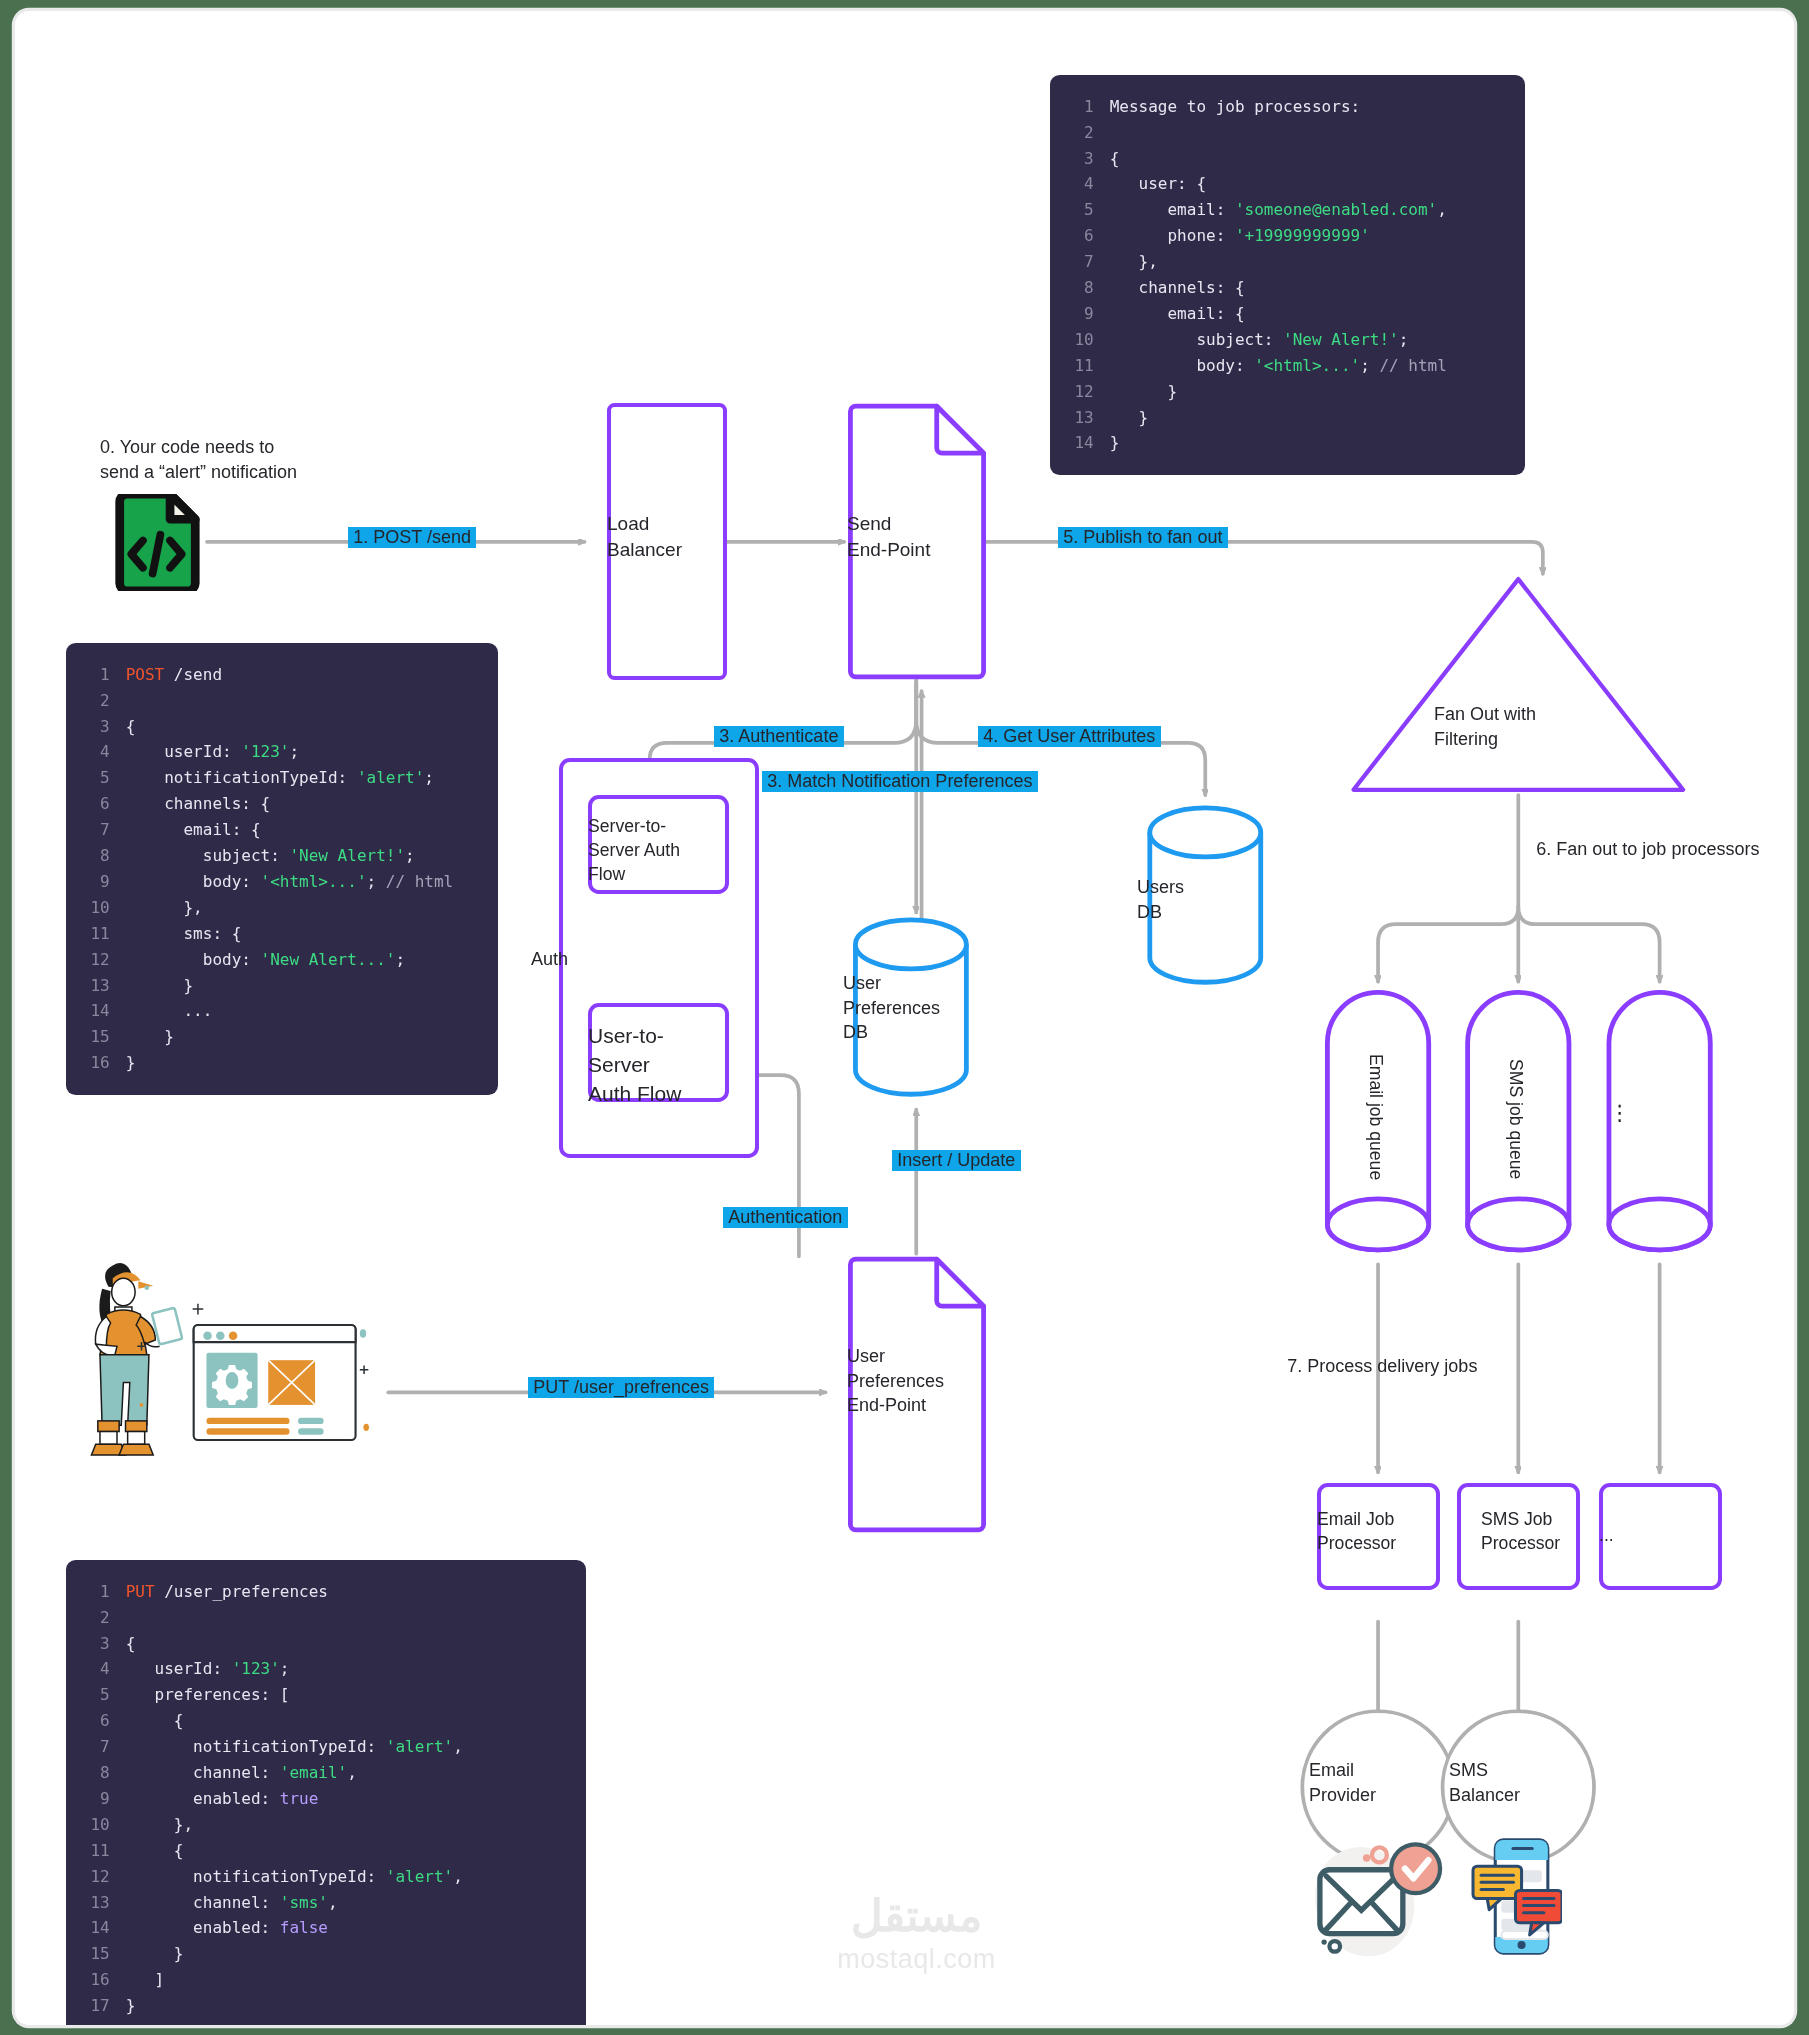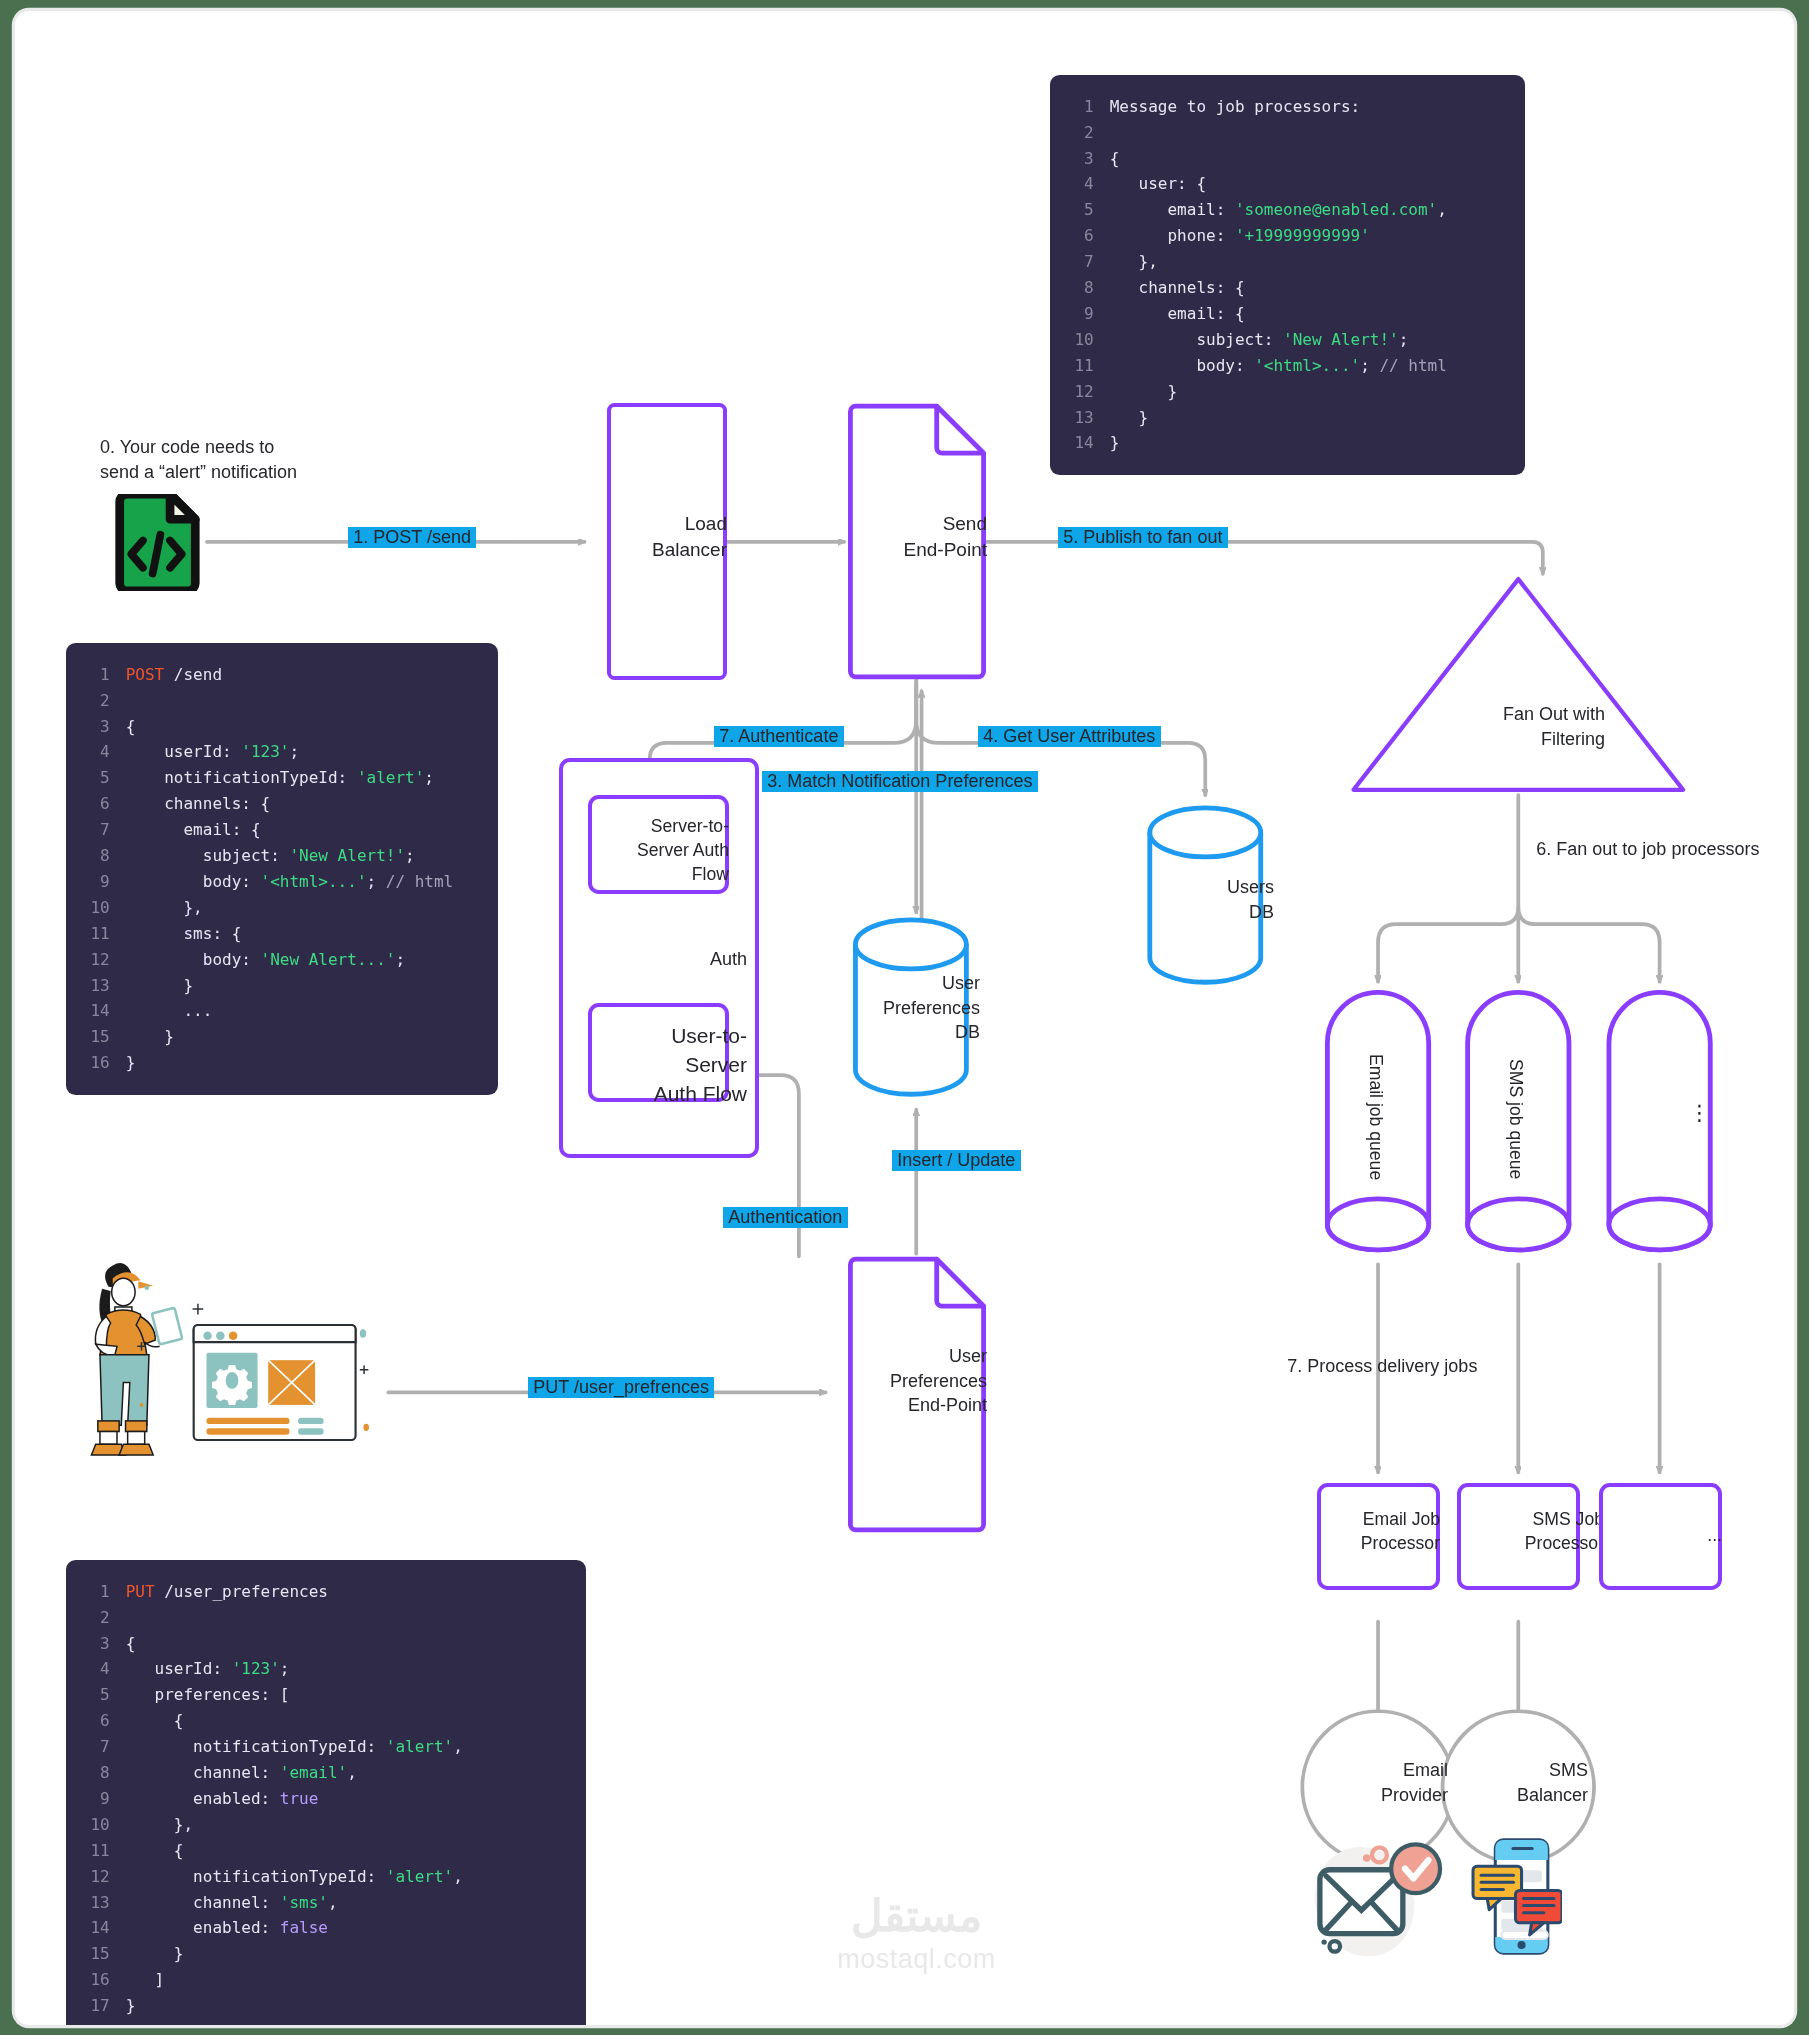--- a/index.html
+++ b/index.html
@@ -17,21 +17,21 @@
     overflow: hidden;
   }
   #canvas { position: absolute; inset: 0; }
 
   
   #edges { position:absolute; left:0; top:0; width:1779px; height:2014px; }
 
   
   .node-label {
     position: absolute;
-    text-align: right;
+    text-align: left;
     color: #25262b;
     line-height: 1.38;
     white-space: pre-line;
     pointer-events: none;
   }
 
   
   .pbox {
     position: absolute;
     border: 4.3px solid #8b3dff;
@@ -558,21 +558,21 @@
         </g>
       <g stroke="#2b3034" stroke-width="1.4">
         <path d="M116 42 v10 M111 47 h10"></path>
         <path d="M63 78 v8 M59 82 h8"></path>
         <path d="M272 100 v8 M268 104 h8"></path>
       </g>
     </svg>
 
     <div class="alabel" style="left:333px; top:516px; font-size:18px;">1. POST /send</div>
 
-    <div class="alabel" style="left:699px; top:715px; font-size:18px;">7. Authenticate</div>
+    <div class="alabel" style="left:699px; top:715px; font-size:18px;">3. Authenticate</div>
 
     <div class="alabel" style="left:747px; top:760px; font-size:18px;">3. Match Notification Preferences</div>
 
     <div class="alabel" style="left:963px; top:715px; font-size:18px;">4. Get User Attributes</div>
 
     <div class="alabel" style="left:1043px; top:516px; font-size:18px;">5. Publish to fan out</div>
 
     <div class="alabel" style="left:1516px; top:828px; font-size:18px; background:none;">6. Fan out to job processors</div>
 
     <div class="alabel" style="left:1267px; top:1345px; font-size:18px; background:none;">7. Process delivery jobs</div>

